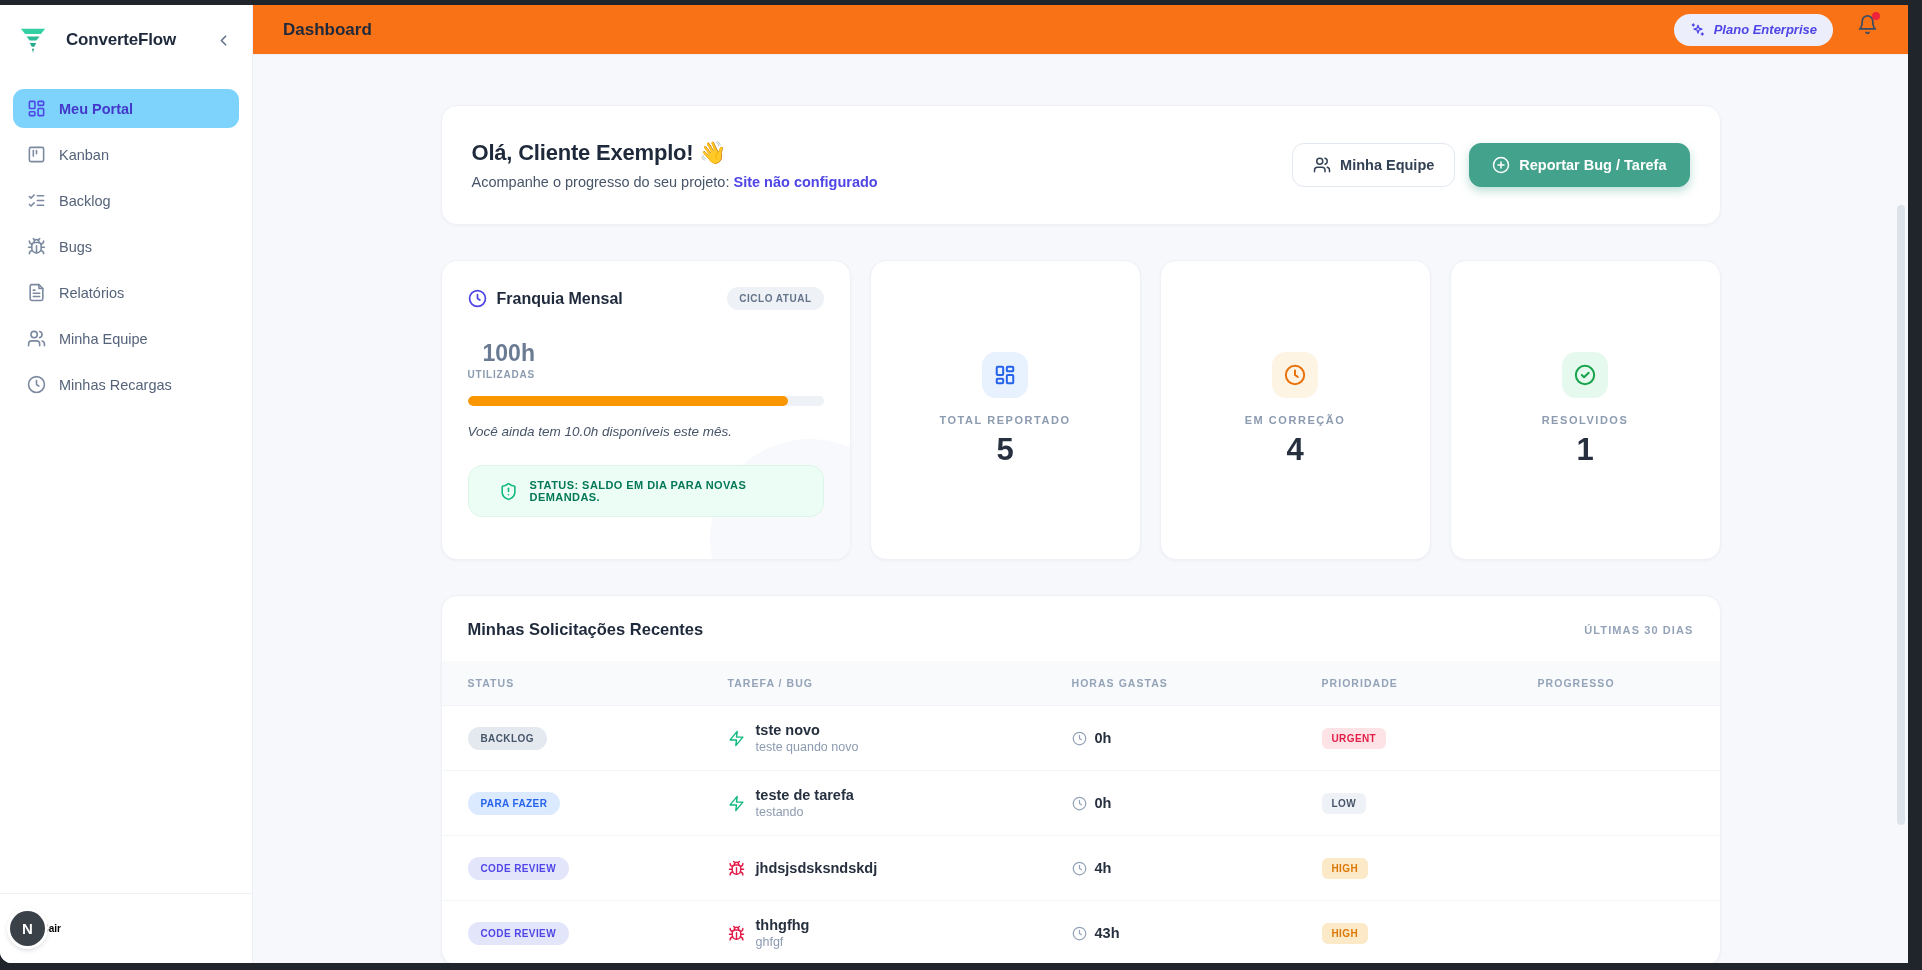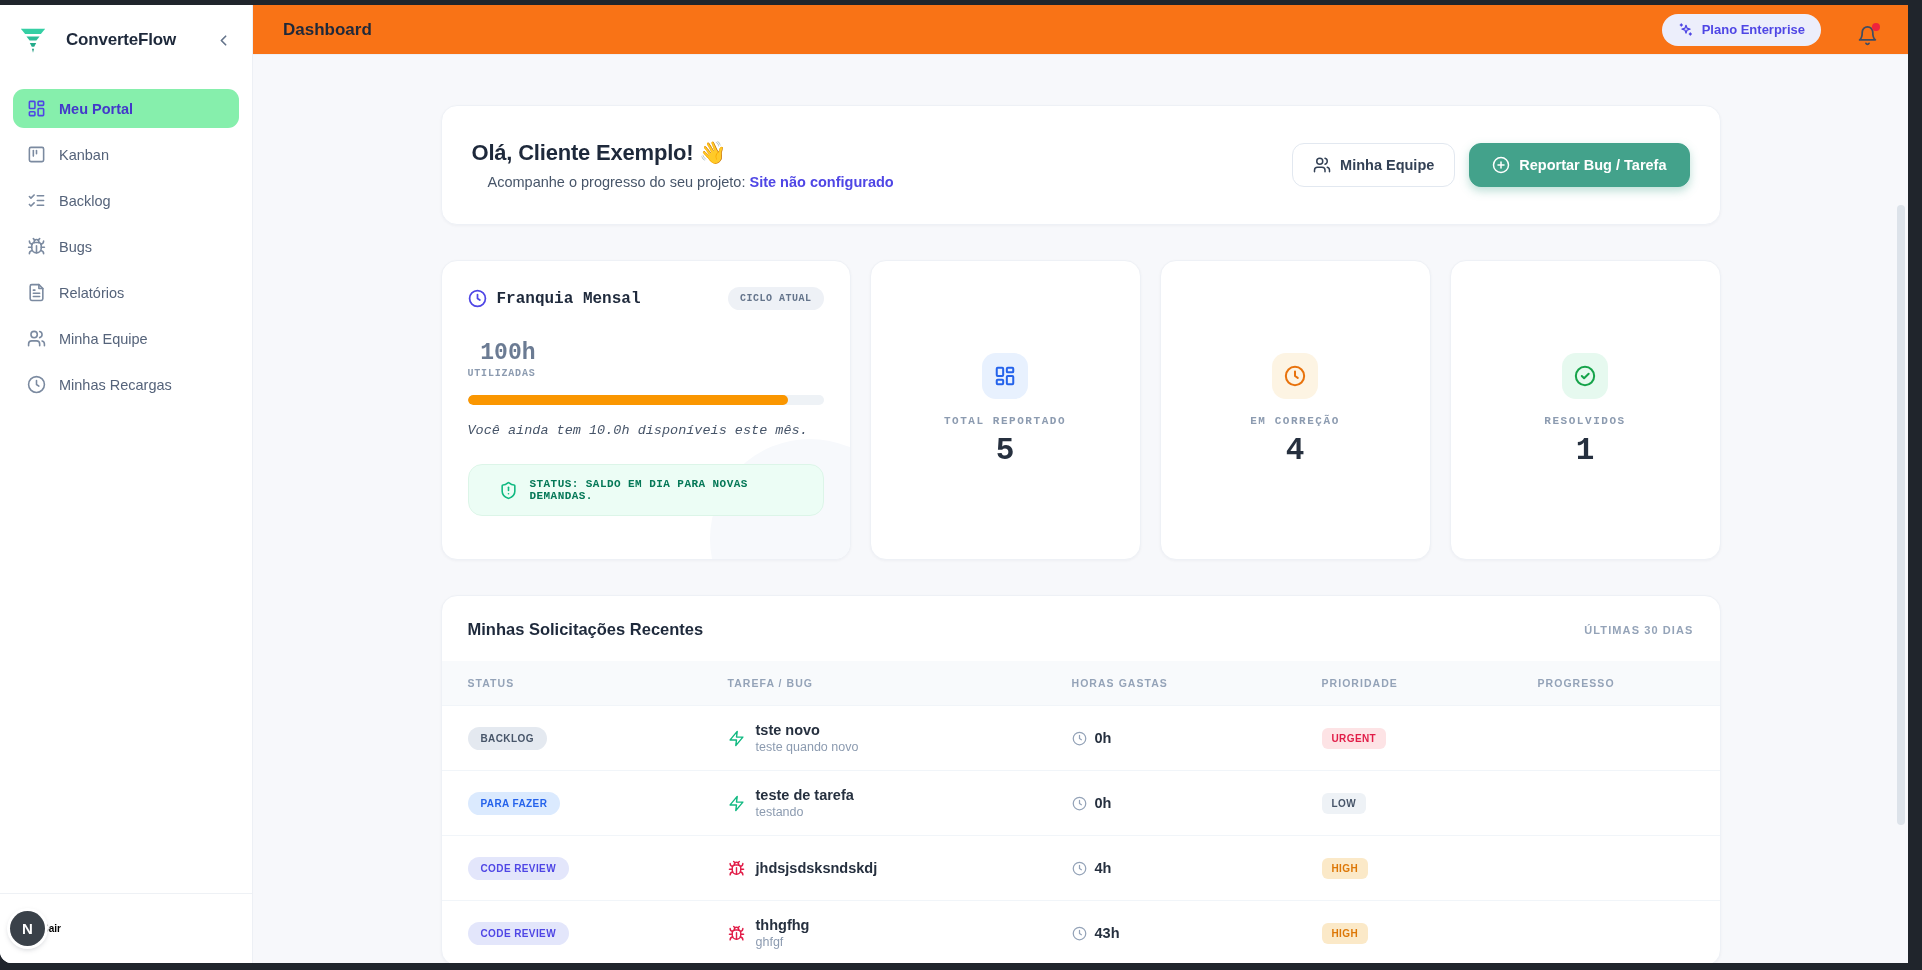--- a/index.html
+++ b/index.html
@@ -29,21 +29,21 @@
   .collapse-btn {
     background:none; border:none; cursor:pointer; color:#64748b;
     display:flex; align-items:center; padding:4px;
   }
   .nav { margin-top:14px; display:flex; flex-direction:column; gap:7px; padding:0 13px; }
   .nav-item {
     display:flex; align-items:center; gap:13px; padding:10px 14px;
     border-radius:11px; font-size:14.5px; color:#55637a; cursor:pointer;
   }
   .nav-item .nicon { display:flex; color:#7b8aa0; }
-  .nav-item.active { background:#86efac; color:#4338ca; font-weight:700; }
+  .nav-item.active { background:#7dd3fc; color:#4338ca; font-weight:700; }
   .nav-item.active .nicon { color:#4f46e5; }
   .sidebar-footer {
     position:absolute; left:0; right:0; bottom:0; height:70px;
     border-top:1px solid #eef1f5; display:flex; align-items:center;
     padding-left:10px; background:#fff;
   }
   .avatar {
     width:35px; height:35px; border-radius:50%; background:#3a4149;
     color:#fff; font-weight:700; font-size:15px; display:flex;
     align-items:center; justify-content:center;
@@ -51,21 +51,21 @@
   }
   .logout { margin-left:-3px; font-size:10px; font-weight:600; color:#000000; cursor:pointer; }
   
   .main { flex:1; display:flex; flex-direction:column; position:relative; }
   .topbar {
     height:50px; background:#f97316; border-bottom:1px solid #edf0f5;
     display:flex; align-items:center; justify-content:space-between;
     padding:0 30px;
   }
   .page-title { font-size:17px; font-weight:800; color:#1e293b; }
-  .topbar-right { display:flex; align-items:flex-end; gap:36px; }
+  .topbar-right { display:flex; align-items:flex-start; gap:24px;font-style:italic; }
   .plan-badge {
     display:flex; align-items:center; gap:8px; background:#eceefb;
     color:#4f46e5; font-size:13px; font-weight:700; border-radius:999px;
     padding:8px 16px;
   }
   .bell-wrap { position:relative; display:flex; cursor:pointer; color:#3d4c63; }
   .bell-dot {
     position:absolute; top:-2px; right:-2px; width:8px; height:8px;
     background:#ef233c; border-radius:50%;
   }
@@ -75,28 +75,28 @@
     position:absolute; right:3px; top:150px; width:8px; height:620px;
     background:#dde3ea; border-radius:4px; cursor:grab;
   }
   .card {
     background:#fff; border:1px solid #eef1f6; border-radius:16px;
     box-shadow:0 1px 3px rgba(15,23,42,.04);
   }
   
   .welcome { display:flex; align-items:center; justify-content:space-between; padding:26px 30px; height:120px; }
   .welcome-title { font-size:22px; font-weight:800; color:#1e293b; letter-spacing:-0.2px; }
-  .welcome-sub { margin-top:8px; font-size:14.5px; color:#475569;margin-left:16px; }
+  .welcome-sub { margin-top:8px; font-size:14.5px; color:#475569; }
   .welcome-link { color:#4f46e5; font-weight:700; cursor:pointer; }
   .welcome-actions { display:flex; align-items:center; gap:14px; }
   .btn { display:flex; align-items:center; gap:9px; font-size:14.5px; font-weight:700; border-radius:12px; cursor:pointer; font-family:inherit; }
   .btn-outline { background:#fff; border:1px solid #e2e8f0; color:#334155; padding:12px 20px; }
   .btn-teal { background:#43a28b; border:1px solid #43a28b; color:#fff; padding:12px 22px; box-shadow:0 4px 10px rgba(67,162,139,.35); }
   
-  .stats-grid { display:grid; grid-template-columns:410px 1fr 1fr 1fr; gap:19px; margin-top:35px;font-family:Liberation Mono, monospace; }
+  .stats-grid { display:grid; grid-template-columns:410px 1fr 1fr 1fr; gap:19px; margin-top:35px; }
   .stats-grid .card { height:300px; }
   .franchise { padding:26px; position:relative; overflow:hidden; }
   .franchise::after {
     content:""; position:absolute; right:-60px; bottom:-80px; width:200px; height:200px;
     border-radius:50%; background:#f7f9fc;
   }
   .fr-head { display:flex; align-items:center; justify-content:space-between; position:relative; z-index:1; }
   .fr-title { display:flex; align-items:center; gap:10px; font-size:16px; font-weight:800; color:#1e293b; }
   .fr-cycle { background:#eef1f6; color:#64748b; font-size:10px; font-weight:800; letter-spacing:.05em; border-radius:999px; padding:6px 12px; }
   .fr-numbers { display:flex; align-items:flex-end; justify-content:space-between; margin-top:30px; position:relative; z-index:1; }

